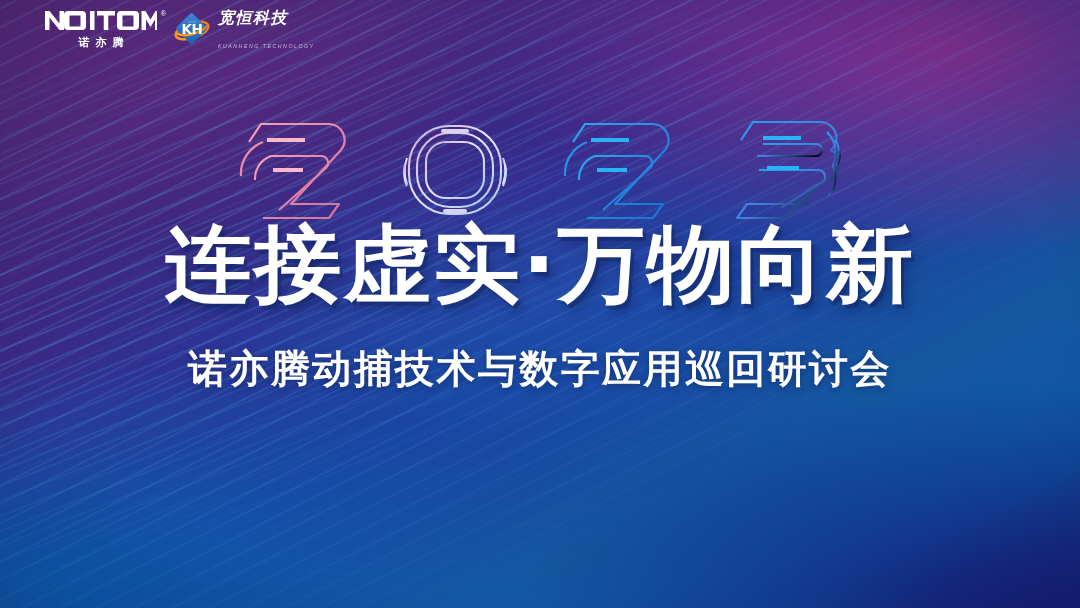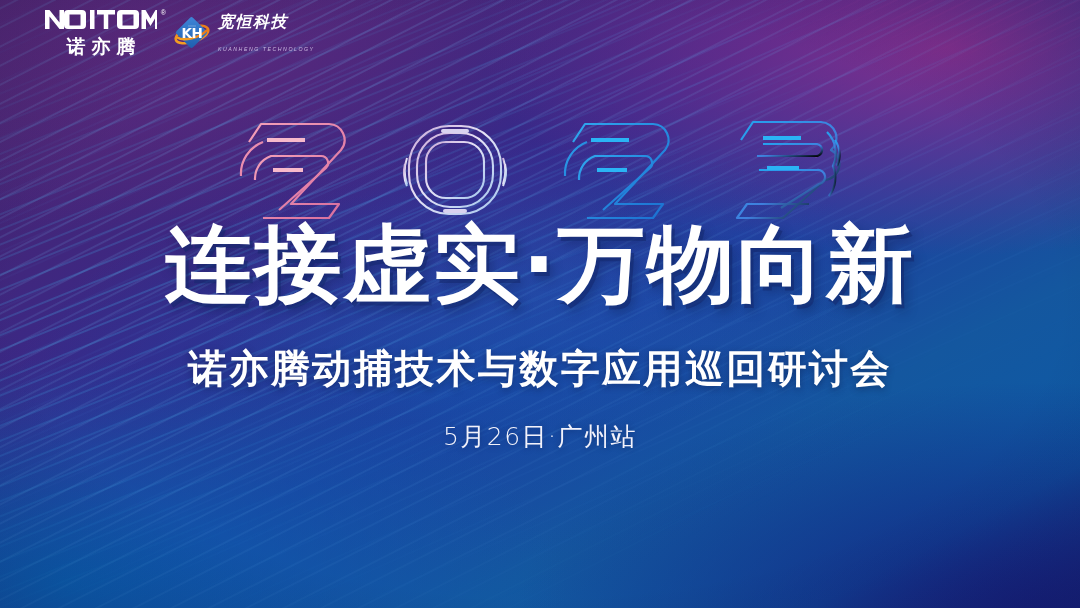--- a/index.html
+++ b/index.html
@@ -106,21 +106,21 @@
     display:flex; align-items:center; gap:16px;
     z-index:20;
   }
   .noitom-logo { display:flex; flex-direction:column; align-items:center; gap:2px; }
   .noitom-wordmark { position:relative; display:block; }
   .noitom-reg {
     position:absolute; right:-9px; top:0;
     font-size:7px; color:#fff; line-height:1;
   }
   .noitom-cn {
-    font-size:19px; letter-spacing:6px; color:#ffffff;
+    font-size:11px; letter-spacing:6px; color:#ffffff;
     font-weight:700; line-height:1.1; text-indent:6px;
     font-family:"DejaVu Sans","Liberation Sans",sans-serif;
   }
   .kh-logo { display:flex; align-items:center; gap:7px;justify-content:flex-end; }
   .kh-mark { position:relative; width:38px; height:38px; }
   .kh-text { display:flex; flex-direction:column; gap:17px;font-style:italic; }
   .kh-cn {
     font-size:16px; font-weight:700; color:#ffffff;
     letter-spacing:1.5px; line-height:1.1;
     font-family:"DejaVu Sans","Liberation Sans",sans-serif;
@@ -346,15 +346,14 @@
         <path d="M44 50 H76"></path>
       </g>
     </svg>
 
   </div>
 
   <div class="headline">连接虚实·万物向新</div>
 
   <div class="subtitle">诺亦腾动捕技术与数字应用巡回研讨会</div>
 
-  <div class="date-line">5月26日·广州站</div>
 
 </div>
 
 </body></html>

